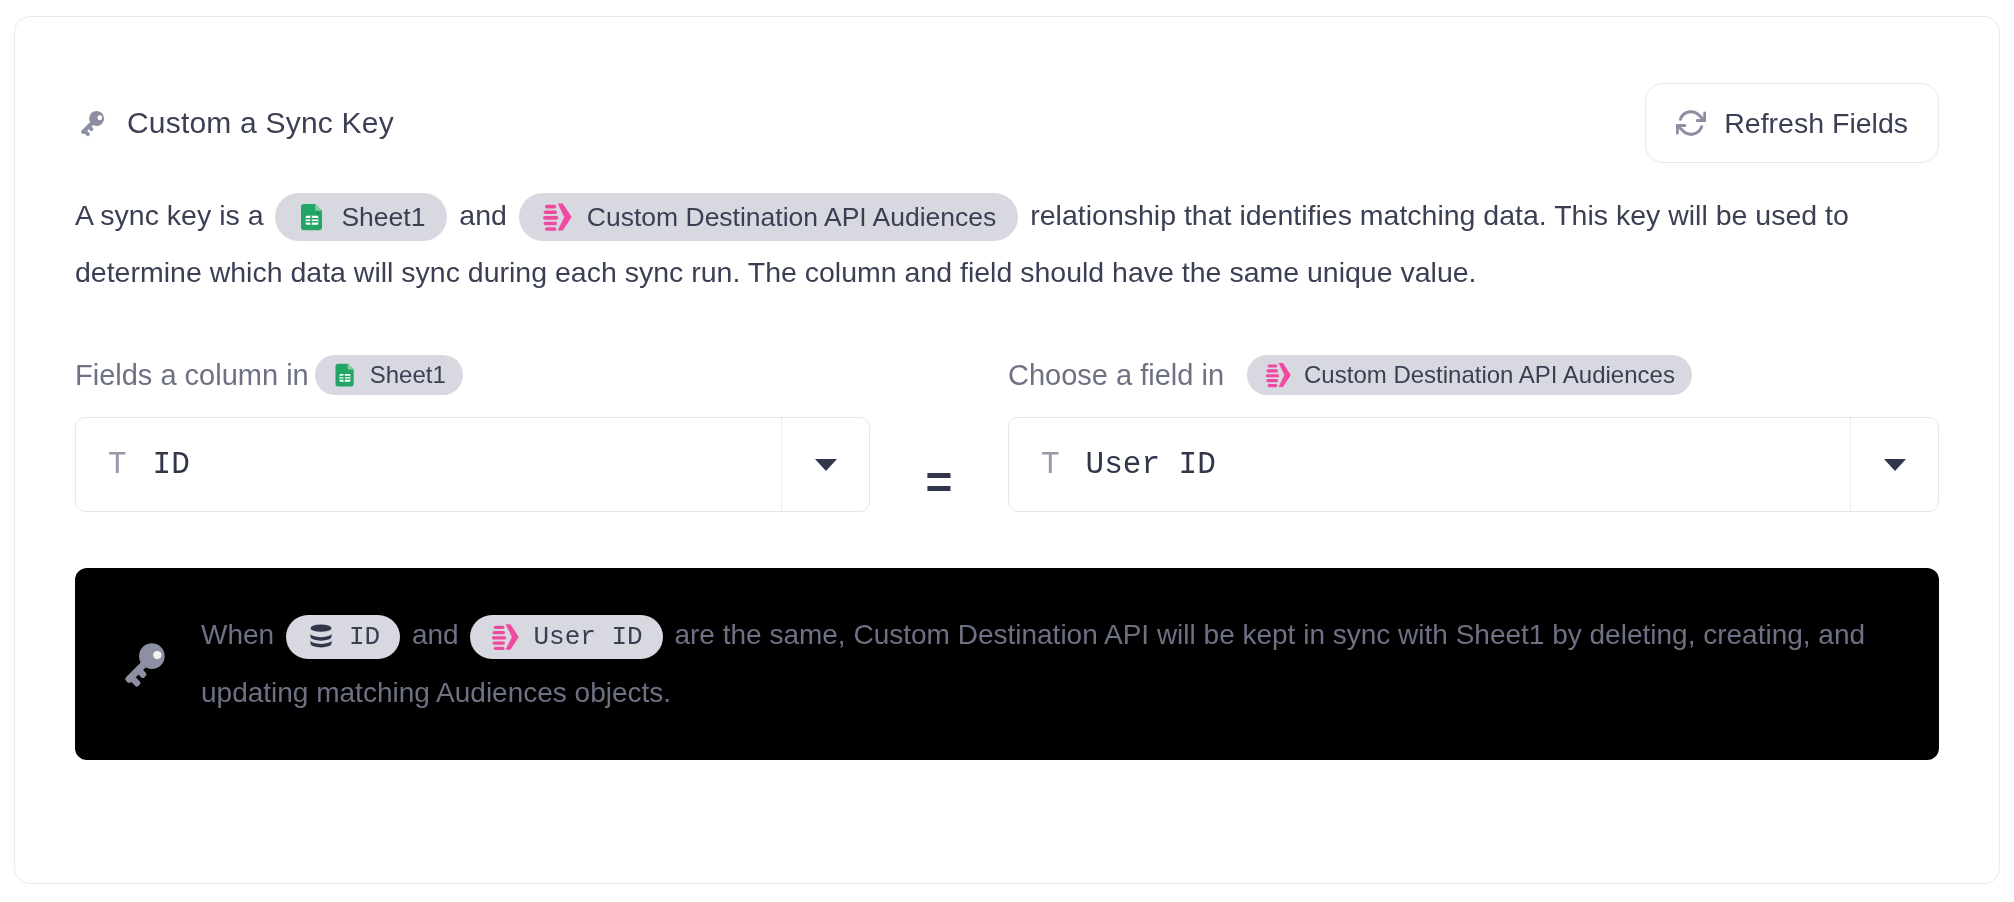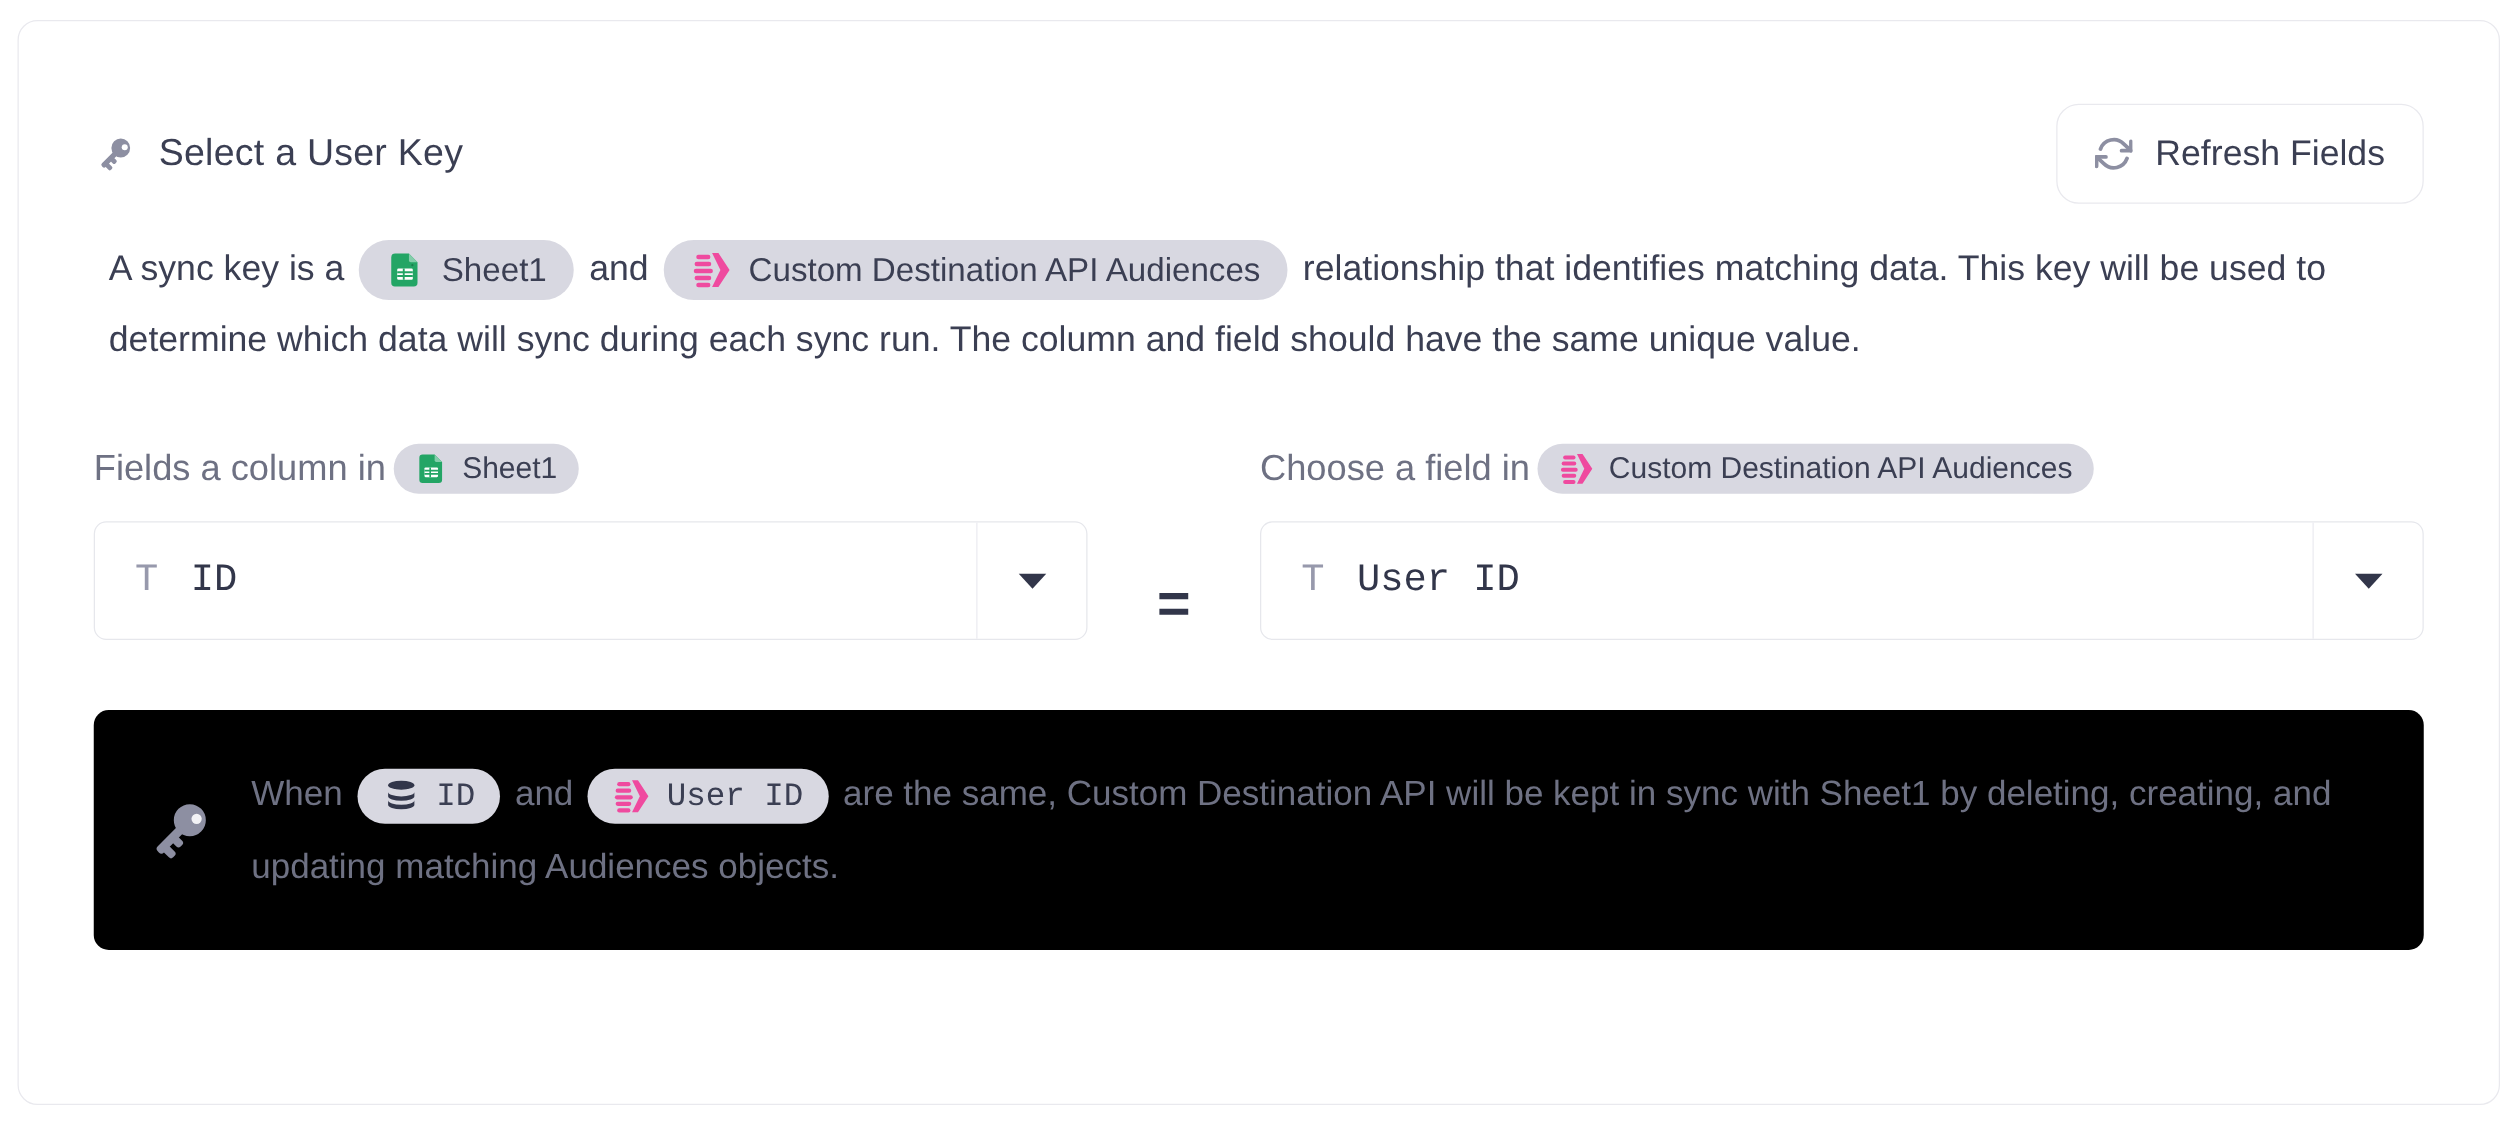--- a/index.html
+++ b/index.html
@@ -7,33 +7,33 @@
   *{box-sizing:border-box;}
   .card{margin:16px 14px;width:1986px;height:868px;background:#fff;border:1.5px solid #e9e9ee;
     border-radius:16px;padding:66px 60px 0;}
   
   .header{display:flex;align-items:center;justify-content:space-between;height:80px;}
   .title-group{display:flex;align-items:center;gap:18px;}
   .title-group h1{margin:0;font-size:30px;font-weight:500;color:#3b3f53;letter-spacing:.2px;}
   .refresh-btn{display:flex;align-items:center;gap:18px;height:80px;padding:0 30px;background:#fff;
     border:1.5px solid #e9e9ee;border-radius:18px;font-family:inherit;font-size:28.5px;color:#3b3f53;cursor:pointer;}
   
-  .desc{margin:24px 12px 0;max-width:1866px;font-size:28.5px;line-height:57px;color:#3b3f53;}
+  .desc{margin:24px 0 0;max-width:1866px;font-size:28.5px;line-height:57px;color:#3b3f53;}
   .badge{display:inline-flex;align-items:center;background:#d8d8e1;border-radius:999px;
     vertical-align:middle;white-space:nowrap;color:#3b3f53;}
   .badge-lg{height:48px;padding:0 22px;gap:14px;font-size:26.5px;margin:0 4px;}
   .badge-sm{height:40px;padding:0 17px;gap:12px;font-size:24px;margin-left:6px;}
   .badge-md{height:44px;padding:0 20px;gap:13px;font-size:26px;margin:0 4px;}
   .mono{font-family:"Liberation Mono","DejaVu Sans Mono",monospace;}
   
   .pick-labels{display:flex;align-items:center;margin-top:52px;height:44px;}
   .pick-label{display:flex;align-items:center;font-size:29px;color:#6e7183;}
   .col-left{width:795px;flex:none;}
   .col-mid{width:138px;flex:none;display:flex;align-items:center;justify-content:center;}
-  .col-right{flex:1;}
+  .col-right{flex:1;gap:17px;}
   .controls{display:flex;margin-top:20px;}
   .select{display:flex;align-items:stretch;height:95px;background:#fff;border:1.5px solid #e6e7ec;
     border-radius:10px;cursor:pointer;}
   .select-main{flex:1;display:flex;align-items:center;padding:0 20px 0 32px;gap:26px;}
   .t-icon{font-family:"Liberation Mono","DejaVu Sans Mono",monospace;font-size:31px;color:#9799ac;line-height:1;}
   .select-value{font-family:"Liberation Mono","DejaVu Sans Mono",monospace;font-size:31px;color:#32364a;}
   .select-caret{width:88px;flex:none;border-left:1.5px solid #ececf1;display:flex;align-items:center;justify-content:center;}
   .equals{font-size:46px;font-weight:700;color:#32364a;transform:translateY(17px);}
   
   .summary{margin-top:56px;height:192px;background:#000000;border-radius:12px;
@@ -53,21 +53,21 @@
         <svg width="34" height="34" viewBox="0 0 24 24">
           <g transform="rotate(-45 12 12)" fill="#8d8fa2">
             <circle cx="16.6" cy="12" r="5.3"></circle>
             <rect x="1.8" y="10.6" width="11" height="2.9" rx="1.2"></rect>
             <rect x="3" y="12.6" width="2.7" height="4.2" rx="1"></rect>
             <rect x="7.3" y="12.6" width="2.7" height="3.4" rx="1"></rect>
           </g>
           <circle cx="17.5" cy="8.3" r="1.7" fill="#ffffff" transform="rotate(0)"></circle>
         </svg>
       </span>
-      <h1>Select a User Key</h1>
+      <h1>Custom a Sync Key</h1>
     </div>
     <button class="refresh-btn">
       <span>
         <svg width="30" height="30" viewBox="0 0 24 24" fill="none" stroke="#8d8fa2" stroke-width="2.4" stroke-linecap="round" stroke-linejoin="round">
           <polyline points="23 4 23 10 17 10"></polyline>
           <polyline points="1 20 1 14 7 14"></polyline>
           <path d="M3.51 9a9 9 0 0 1 14.85-3.36L23 10M1 14l4.64 4.36A9 9 0 0 0 20.49 15"></path>
         </svg>
       </span>
       <span>Refresh Fields</span>

